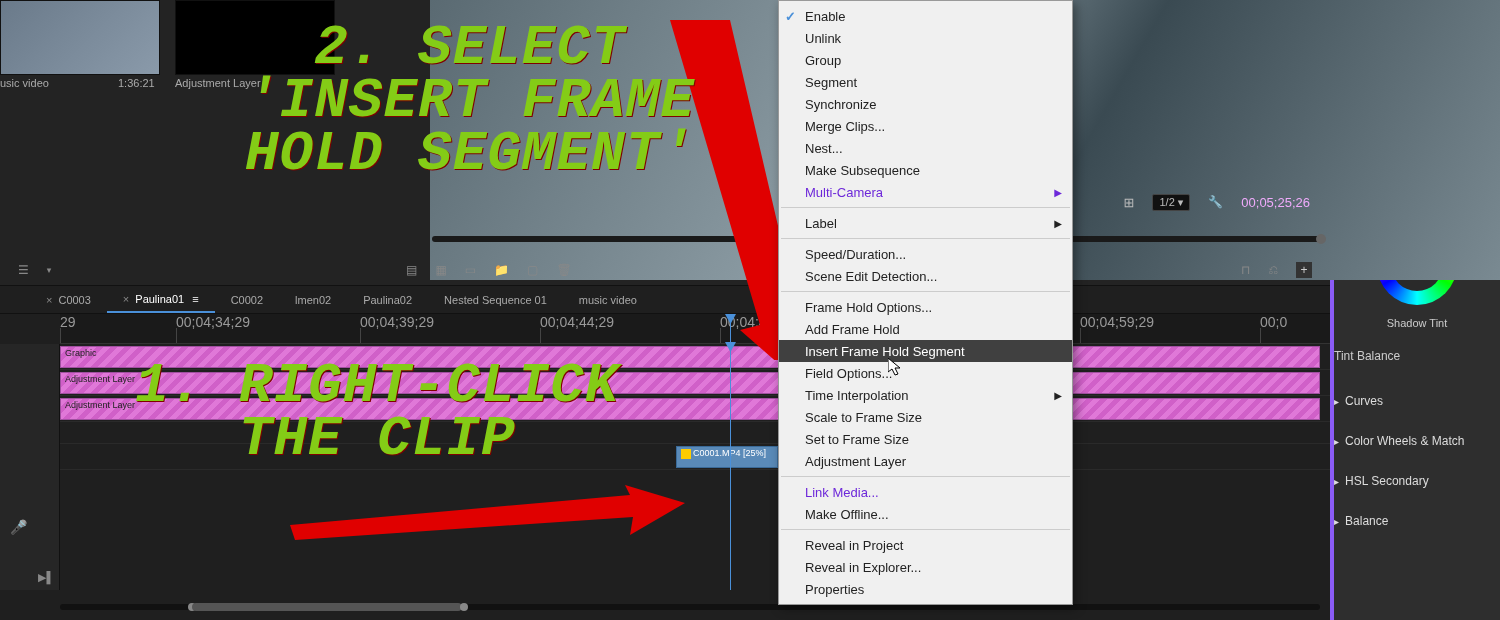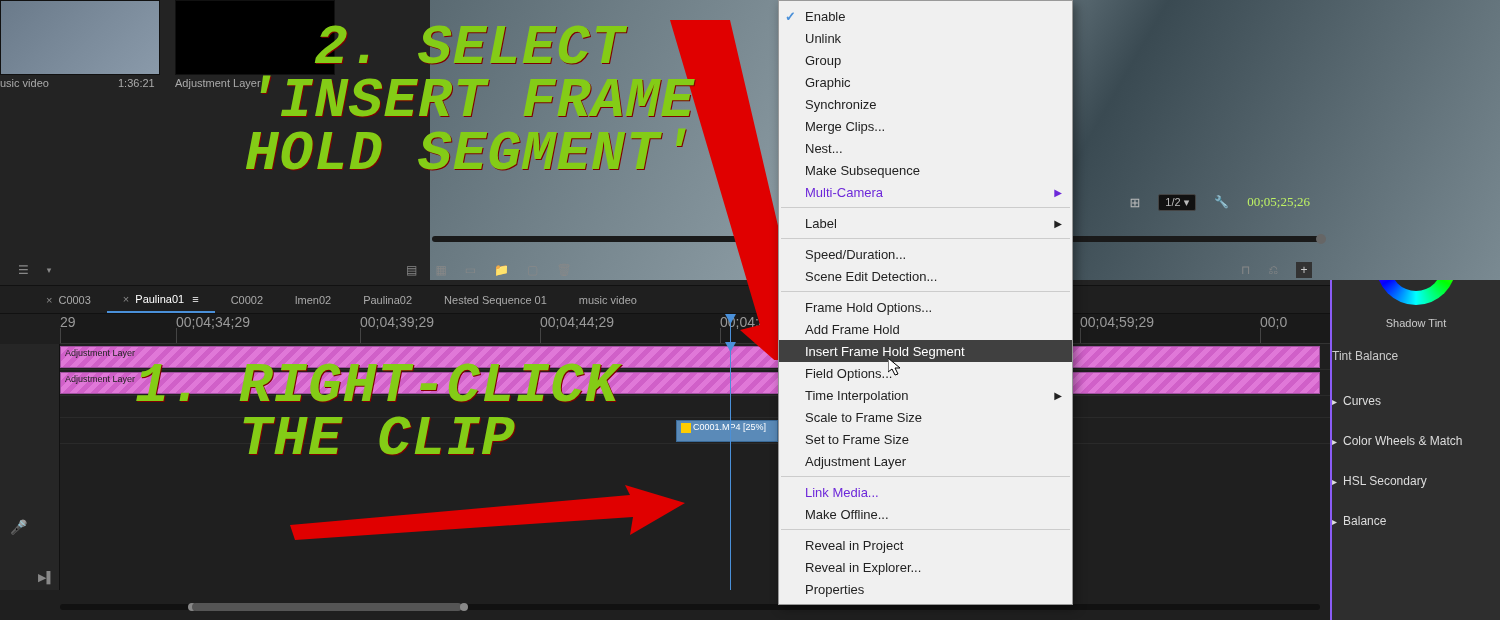--- a/index.html
+++ b/index.html
@@ -12,25 +12,25 @@
   .thumb2{position:absolute;width:160px;height:75px;background:#000;border:1px solid #111;top:0;left:175px}
   .binlabel{position:absolute;top:77px;font-size:11px;color:#aaa}
   .duration{position:absolute;top:77px;left:118px;font-size:11px;color:#aaa}
   .monitor{flex:1;height:100%;background:linear-gradient(120deg,#5a6a72 0%,#8a9aa2 40%,#3a4a52 60%,#7a8a92 100%);position:relative;margin-left:0}
   .fxrow{display:flex;align-items:center;height:26px;justify-content:space-between}
   .fxsec{height:40px;display:flex;align-items:center;color:#ddd}
   .dot{width:12px;height:12px;border:2px solid #888;border-radius:50%;margin-left:8px}
   .wheel{width:80px;height:80px;border-radius:50%;margin:12px auto;background:conic-gradient(red,yellow,lime,cyan,blue,magenta,red);position:relative}
   .wheel::after{content:"";position:absolute;inset:14px;border-radius:50%;background:#2a2a2a}
   .wheellbl{text-align:center;color:#ccc;font-size:11px}
-  .sidepanel{position:absolute;right:0;top:0;width:170px;height:620px;background:#2e2e2e;border-left:2px solid #8b5cf6}
+  .sidepanel{position:absolute;right:0;top:0;width:170px;height:620px;background:#2e2e2e;border-left:4px solid #8b5cf6}
   
   .tbar{position:absolute;top:190px;left:432px;right:170px;height:24px;display:flex;align-items:center;justify-content:flex-end;gap:18px;padding:0 20px;color:#bbb;font-size:12px}
   .tbar .sel{background:#111;border:1px solid #444;padding:1px 6px;font-size:11px;border-radius:2px}
-  .tc{font-family:Liberation Serif, serif;font-size:13px;color:#bef264}
+  .tc{font-family:Liberation Sans, sans-serif;font-size:13px;color:#f0abfc}
   .mark{width:8px;height:10px;background:#4a90d9}
   .slidebar{position:absolute;top:236px;left:432px;right:178px;height:6px;background:#1a1a1a;border-radius:3px}
   .slidebar .knob{position:absolute;top:-2px;width:10px;height:10px;border-radius:50%;background:#888}
   .binbar{position:absolute;top:255px;left:0;right:170px;height:30px;display:flex;align-items:center;gap:18px;color:#888;padding:0 18px}
   .binbar .sp{flex:1}
   
   .timeline{position:absolute;top:285px;left:0;right:170px;bottom:0;background:#1f1f1f;border-top:1px solid #111}
   .tabs{height:28px;display:flex;align-items:center;gap:0;border-bottom:1px solid #111;padding-left:30px;font-size:11px}
   .tab{padding:0 16px;height:100%;display:flex;align-items:center;color:#aaa;cursor:pointer}
   .tab.active{color:#fff;border-bottom:2px solid #4a90d9}
@@ -198,20 +198,23 @@
         <div class="rmark" style="left: 660px;"></div>
         <div class="rlabel" style="left: 840px;">00;04;54;29</div>
         <div class="rmark" style="left: 840px;"></div>
         <div class="rlabel" style="left: 1020px;">00;04;59;29</div>
         <div class="rmark" style="left: 1020px;"></div>
         <div class="rlabel" style="left: 1200px;">00;0</div>
         <div class="rmark" style="left: 1200px;"></div>
       </div>
     <div class="tracks">
       <div class="track">
+          <div class="clip" style="left:0;right:10px"><span>Graphic</span></div>
+        </div>
+      <div class="track">
           <div class="clip" style="left:0;right:10px"><span>Adjustment Layer</span></div>
         </div>
       <div class="track">
           <div class="clip" style="left:0;right:10px"><span>Adjustment Layer</span></div>
         </div>
       <div class="track" style="height:22px"></div>
       <div class="track">
           <div class="clipvid" style="left:616px;width:102px"><span style="display:inline-block;width:10px;height:10px;background:#ffcc00;margin-right:2px;vertical-align:middle"></span><span>C0001.MP4 [25%]</span></div>
         </div>
       <div class="track" style="height:60px;border:none"></div>
@@ -229,21 +232,21 @@
         <span class="chk">✓</span>
         <span>Enable</span>
       </div>
       <div class="mi">
         <span>Unlink</span>
       </div>
       <div class="mi">
         <span>Group</span>
       </div>
       <div class="mi">
-        <span>Graphic</span>
+        <span>Segment</span>
       </div>
       <div class="mi">
         <span>Synchronize</span>
       </div>
       <div class="mi">
         <span>Merge Clips...</span>
       </div>
       <div class="mi">
         <span>Nest...</span>
       </div>

